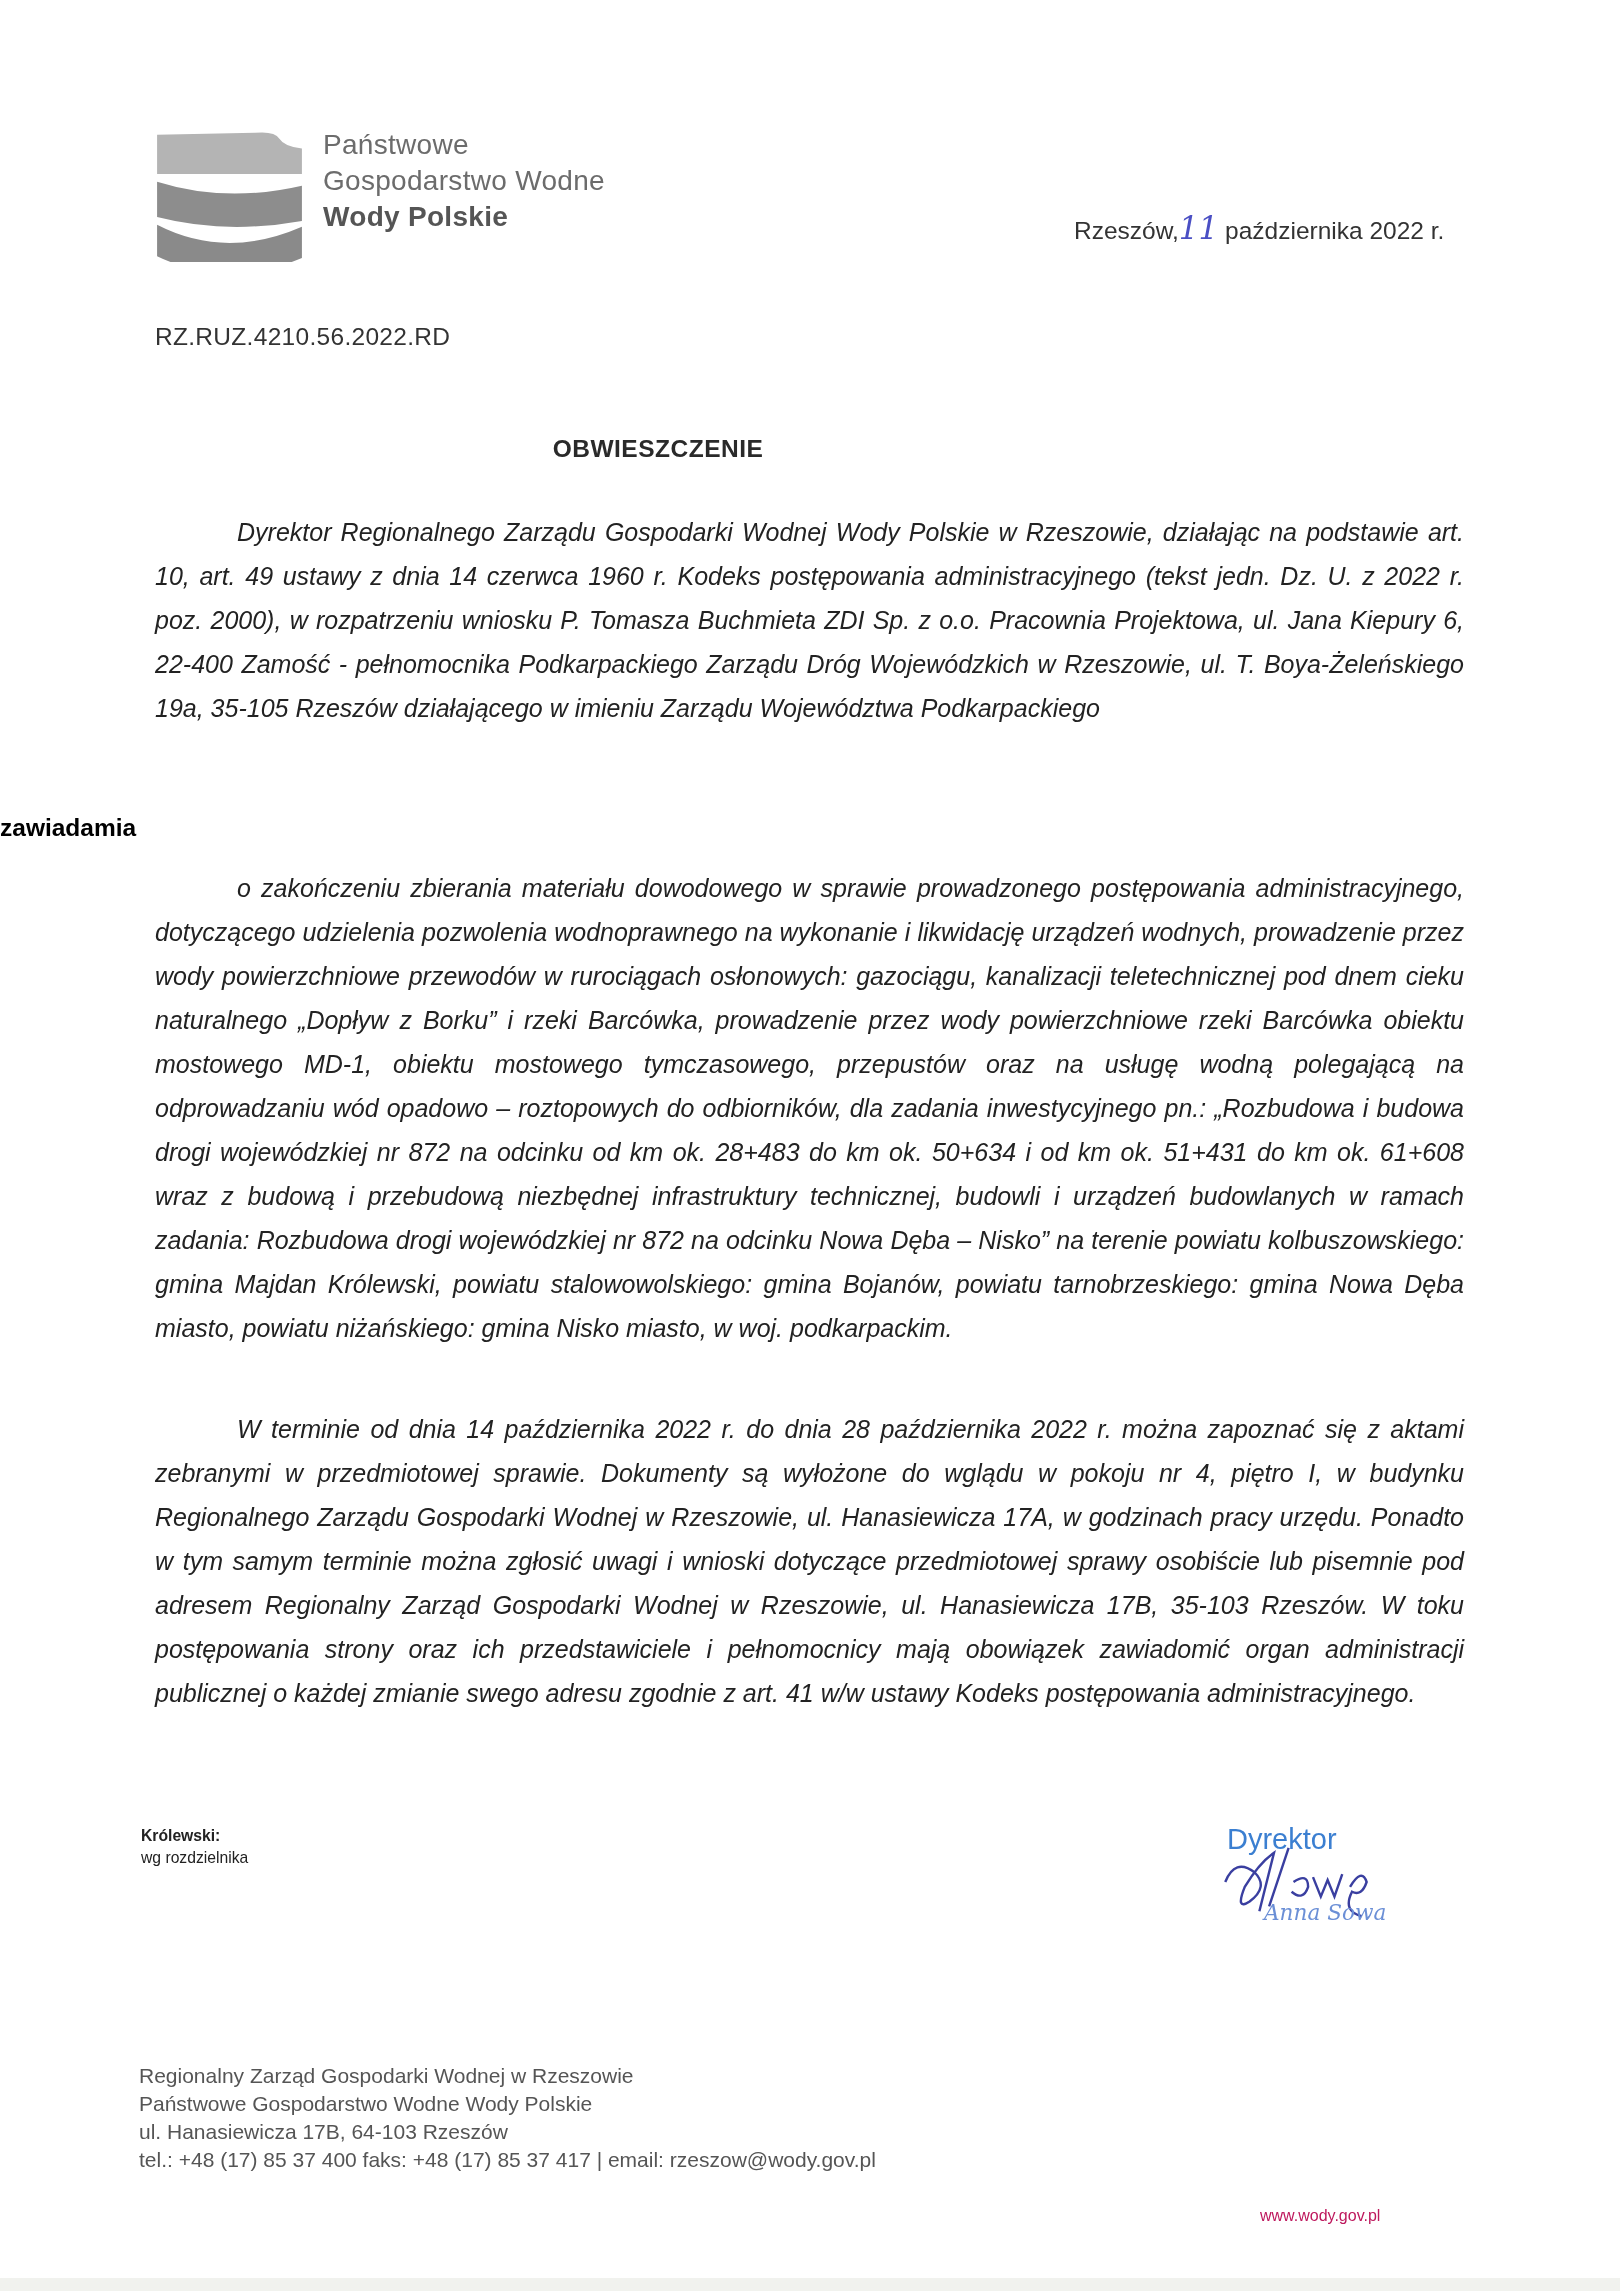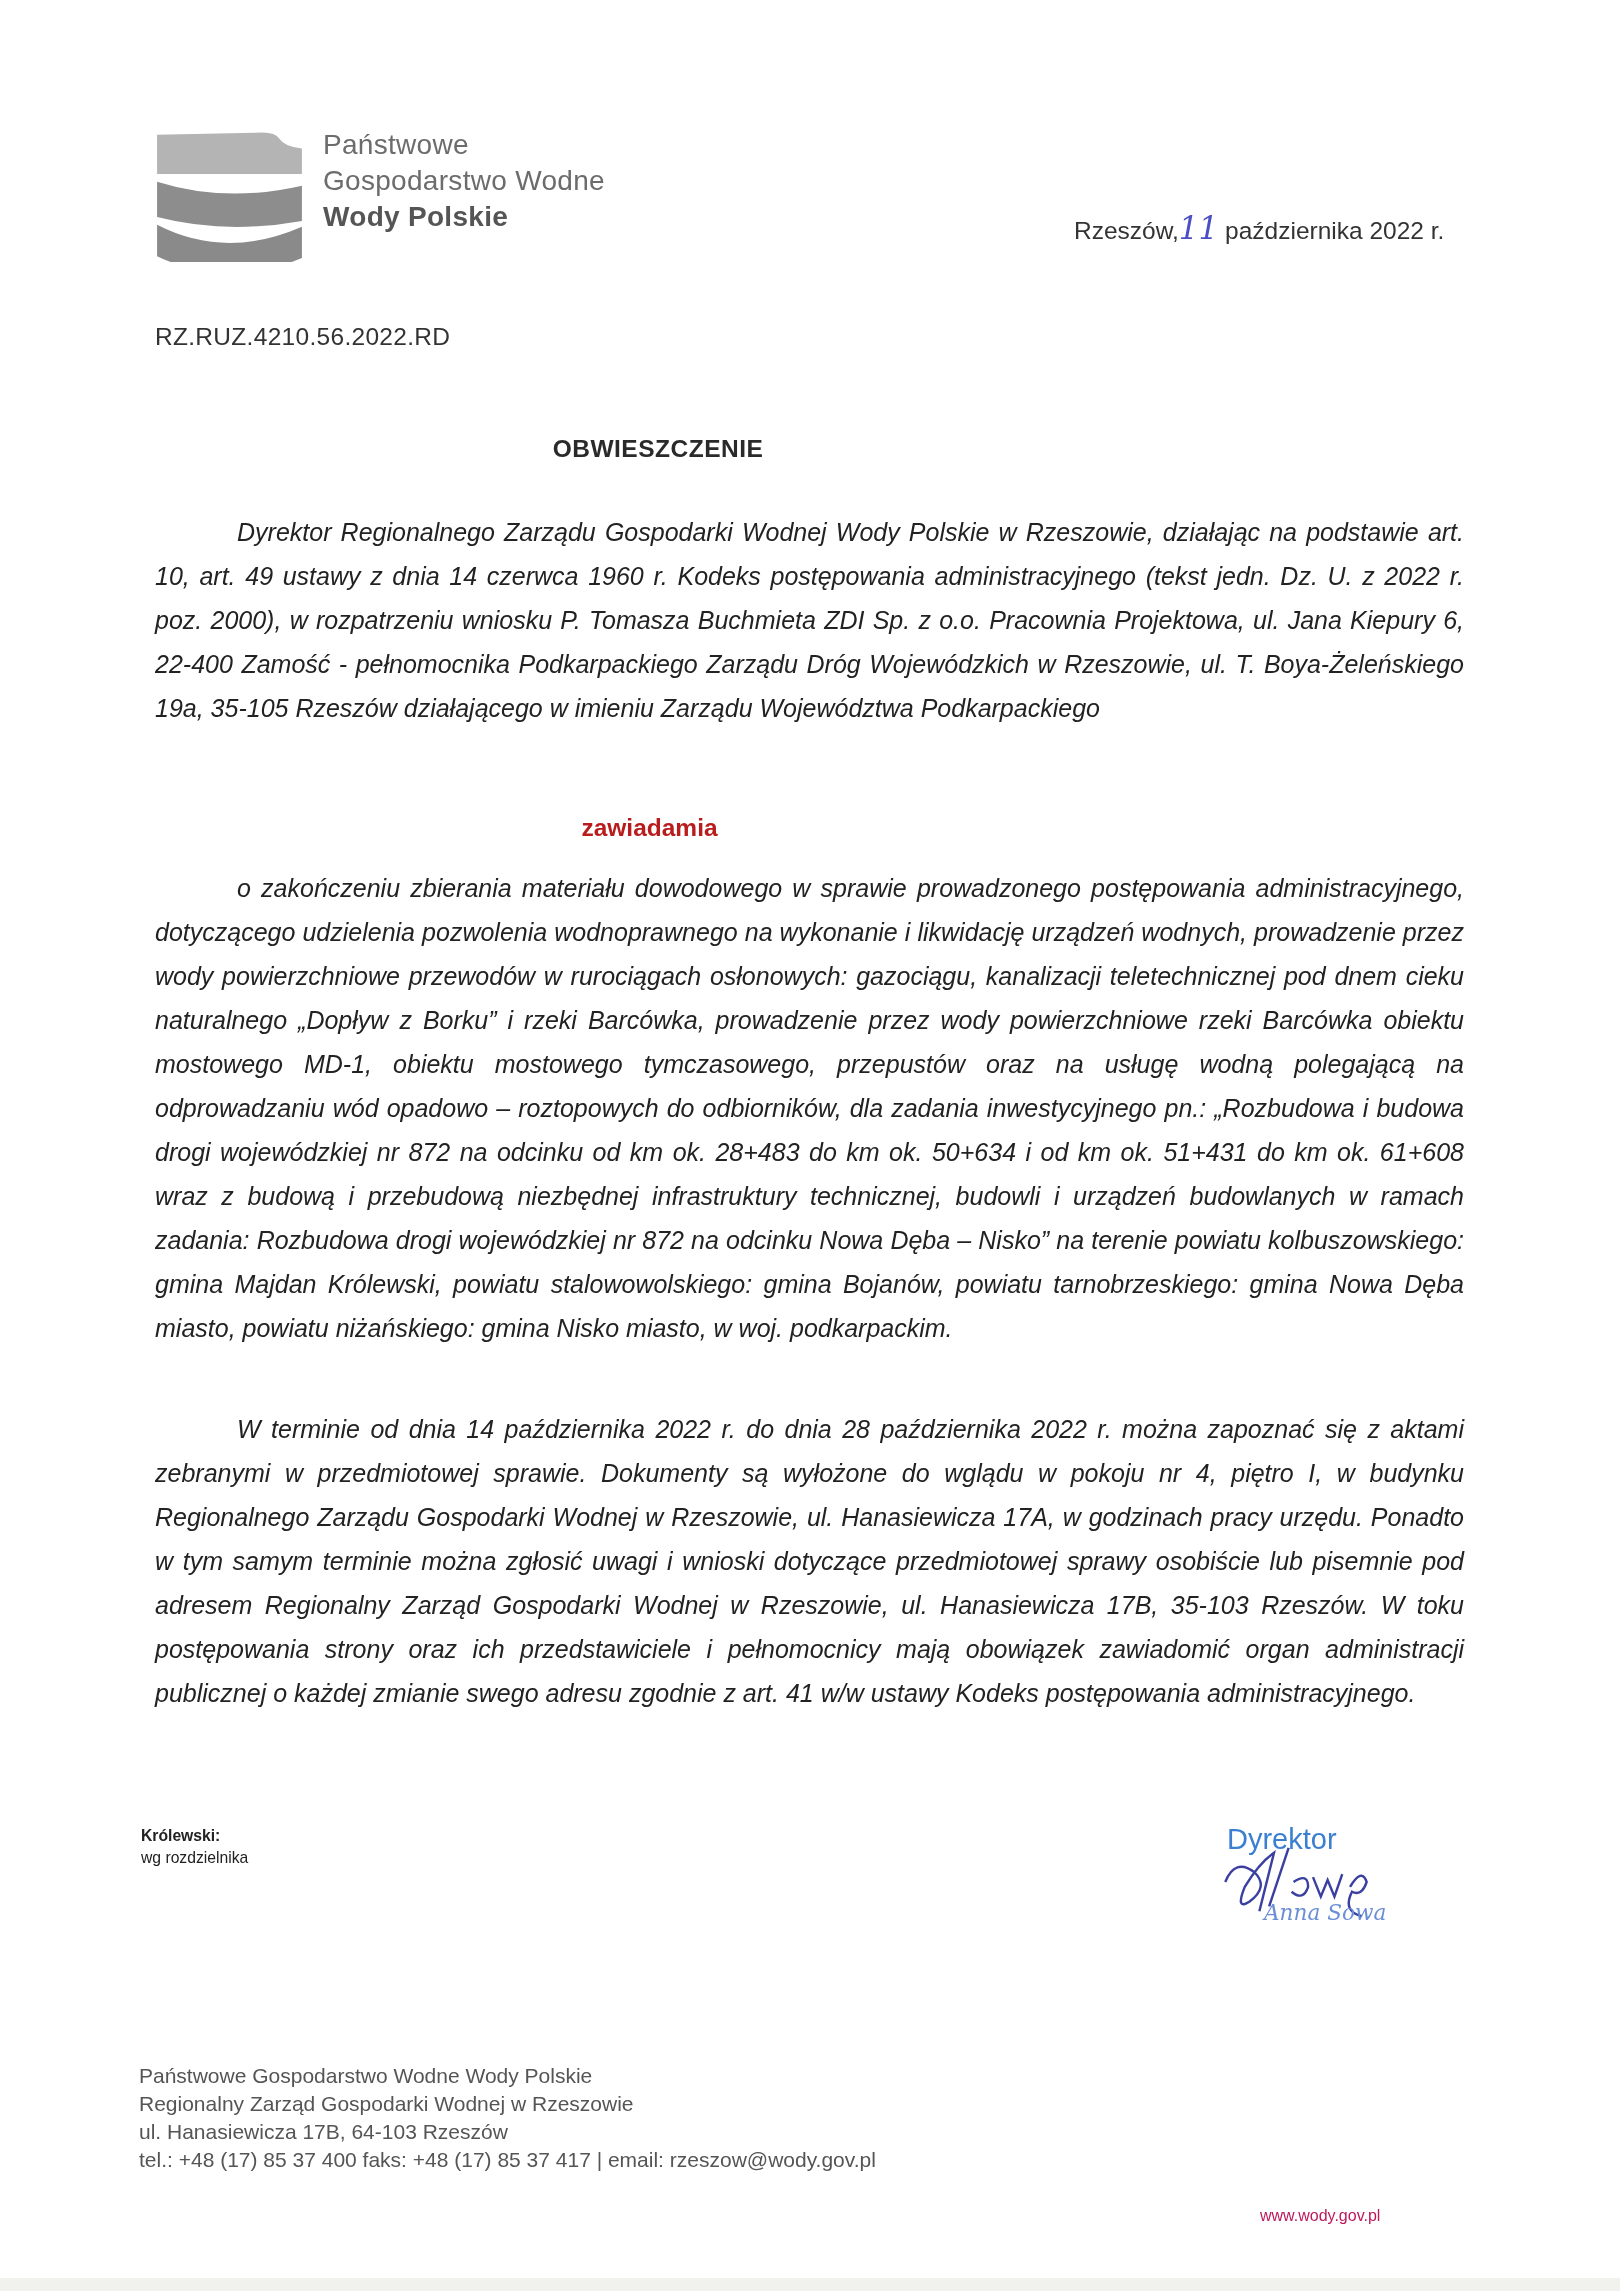--- a/index.html
+++ b/index.html
@@ -15,21 +15,21 @@
   
   #date-line { left: 1074px; top: 210px; font-size: 24.5px; color: #333; }
   #date-line .hand { color: #4a4fc4; font-family: "DejaVu Serif", serif; font-style: italic; font-size: 31px; }
   #ref { left: 155px; top: 323px; font-size: 24.5px; color: #333; letter-spacing: 0.3px; }
   #title { left: 0; width: 1316px; top: 435px; text-align: center; font-weight: bold; font-size: 24.5px; letter-spacing: 0.5px; color: #2a2a2a; }
   .para {
     left: 155px; width: 1309px; font-size: 25px; line-height: 44px; text-align: justify; color: #222; font-style: italic;
   }
   .para .indent { display: inline-block; width: 82px; }
   #p1 { top: 510px; }
-  #verb { left: 0; width: 1299px; top: 814px; text-align: center; font-weight: bold; font-size: 24.5px; color: #b91c1c; }
+  #verb { left: 0; width: 1299px; top: 814px; font-weight: bold; font-size: 24.5px; color: #000000; }
   #p2 { top: 866px; }
   #p3 { top: 1407px; }
   #recipients { left: 141px; top: 1825px; font-size: 15.7px; line-height: 21.6px; color: #222; }
   #recipients .b { font-weight: bold; }
   
   #stamp { left: 1227px; top: 1823px; font-size: 29px; color: #3b7fd1; }
   #sign-svg { left: 1215px; top: 1843px; width: 196px; height: 78px; }
   #signer { left: 1264px; top: 1900px; font-family: "DejaVu Serif", serif; font-style: italic; font-size: 21.6px; color: #6b8fd6; }
   
   #footer { left: 139px; top: 2062px; font-size: 21px; line-height: 28px; color: #555; }
@@ -72,22 +72,22 @@
   <div>wg rozdzielnika</div>
 </div>
 
 <div id="stamp" class="abs">Dyrektor</div>
 <svg id="sign-svg" class="abs" viewBox="0 0 200 80">
   <path d="M10 40 Q20 15 40 30 Q55 45 35 60 Q20 70 30 45 Q45 20 60 10 L45 70 M55 65 L75 5 M80 40 Q95 30 95 45 Q90 60 78 50 M100 35 L108 55 L115 38 L122 55 L130 32 M138 45 Q150 25 155 40 Q150 55 140 50 Q130 70 150 75" fill="none" stroke="#3a3fa0" stroke-width="2.5"></path>
 </svg>
 <div id="signer" class="abs">Anna Sowa</div>
 
 <div id="footer" class="abs">
+  <div>Regionalny Zarząd Gospodarki Wodnej w Rzeszowie</div>
   <div>Państwowe Gospodarstwo Wodne Wody Polskie</div>
-  <div>Regionalny Zarząd Gospodarki Wodnej w Rzeszowie</div>
   <div>ul. Hanasiewicza 17B, 64-103 Rzeszów</div>
   <div>tel.: +48 (17) 85 37 400  faks: +48 (17) 85 37 417 | email: rzeszow@wody.gov.pl</div>
 </div>
 
 <div id="site" class="abs">www.wody.gov.pl</div>
 
 <div id="scan-edge" class="abs"></div>
 
 
 </body></html>

